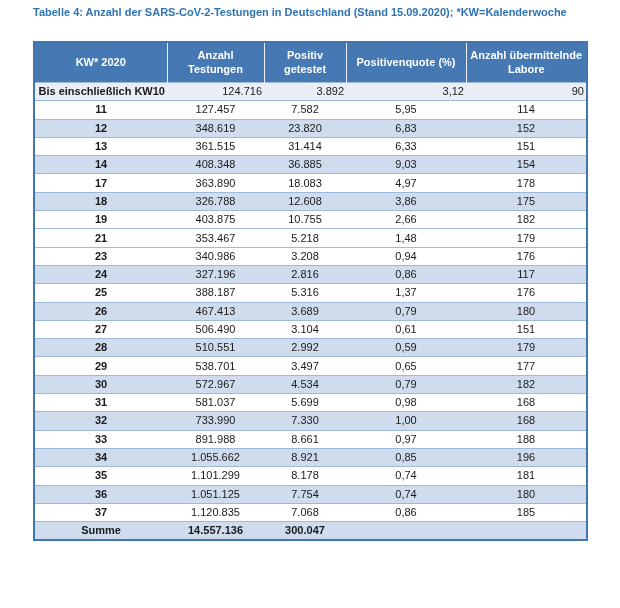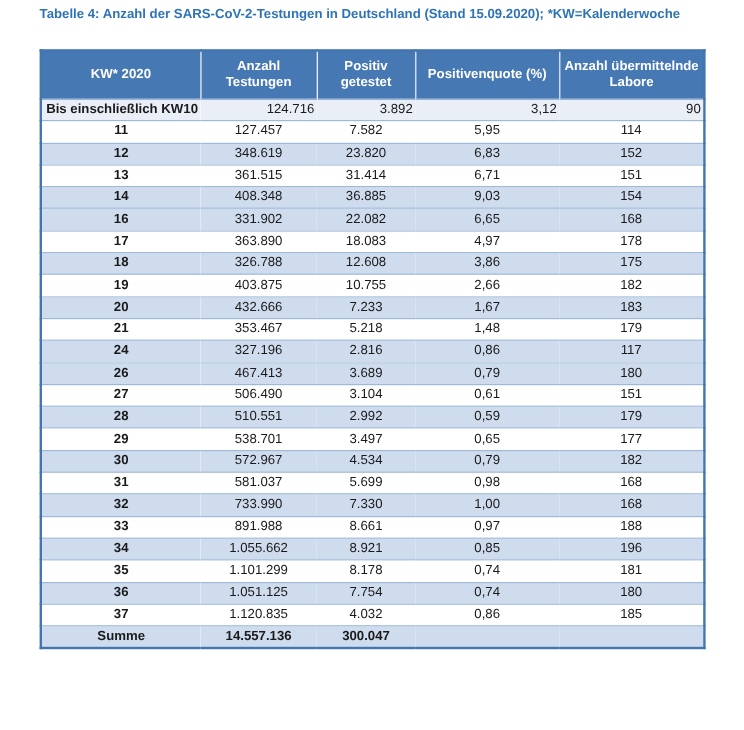--- a/index.html
+++ b/index.html
@@ -128,37 +128,30 @@
         <td>12</td>
         <td>348.619</td>
         <td>23.820</td>
         <td>6,83</td>
         <td>152</td>
       </tr>
       <tr>
         <td>13</td>
         <td>361.515</td>
         <td>31.414</td>
-        <td>6,71</td>
+        <td>6,33</td>
         <td>151</td>
       </tr>
       <tr class="row-shaded">
         <td>14</td>
         <td>408.348</td>
         <td>36.885</td>
         <td>9,03</td>
         <td>154</td>
       </tr>
-      <tr class="row-shaded">
-        <td>16</td>
-        <td>331.902</td>
-        <td>22.082</td>
-        <td>6,65</td>
-        <td>168</td>
-      </tr>
       <tr>
         <td>17</td>
         <td>363.890</td>
         <td>18.083</td>
         <td>4,97</td>
         <td>178</td>
       </tr>
       <tr class="row-shaded">
         <td>18</td>
         <td>326.788</td>
@@ -166,41 +159,48 @@
         <td>3,86</td>
         <td>175</td>
       </tr>
       <tr>
         <td>19</td>
         <td>403.875</td>
         <td>10.755</td>
         <td>2,66</td>
         <td>182</td>
       </tr>
-      <tr class="row-shaded">
-        <td>20</td>
-        <td>432.666</td>
-        <td>7.233</td>
-        <td>1,67</td>
-        <td>183</td>
-      </tr>
       <tr>
         <td>21</td>
         <td>353.467</td>
         <td>5.218</td>
         <td>1,48</td>
         <td>179</td>
       </tr>
+      <tr>
+        <td>23</td>
+        <td>340.986</td>
+        <td>3.208</td>
+        <td>0,94</td>
+        <td>176</td>
+      </tr>
       <tr class="row-shaded">
         <td>24</td>
         <td>327.196</td>
         <td>2.816</td>
         <td>0,86</td>
         <td>117</td>
       </tr>
+      <tr>
+        <td>25</td>
+        <td>388.187</td>
+        <td>5.316</td>
+        <td>1,37</td>
+        <td>176</td>
+      </tr>
       <tr class="row-shaded">
         <td>26</td>
         <td>467.413</td>
         <td>3.689</td>
         <td>0,79</td>
         <td>180</td>
       </tr>
       <tr>
         <td>27</td>
         <td>506.490</td>
@@ -267,21 +267,21 @@
       <tr class="row-shaded">
         <td>36</td>
         <td>1.051.125</td>
         <td>7.754</td>
         <td>0,74</td>
         <td>180</td>
       </tr>
       <tr>
         <td>37</td>
         <td>1.120.835</td>
-        <td>4.032</td>
+        <td>7.068</td>
         <td>0,86</td>
         <td>185</td>
       </tr>
       <tr class="row-sum">
         <td>Summe</td>
         <td>14.557.136</td>
         <td>300.047</td>
         <td></td>
         <td></td>
       </tr>

